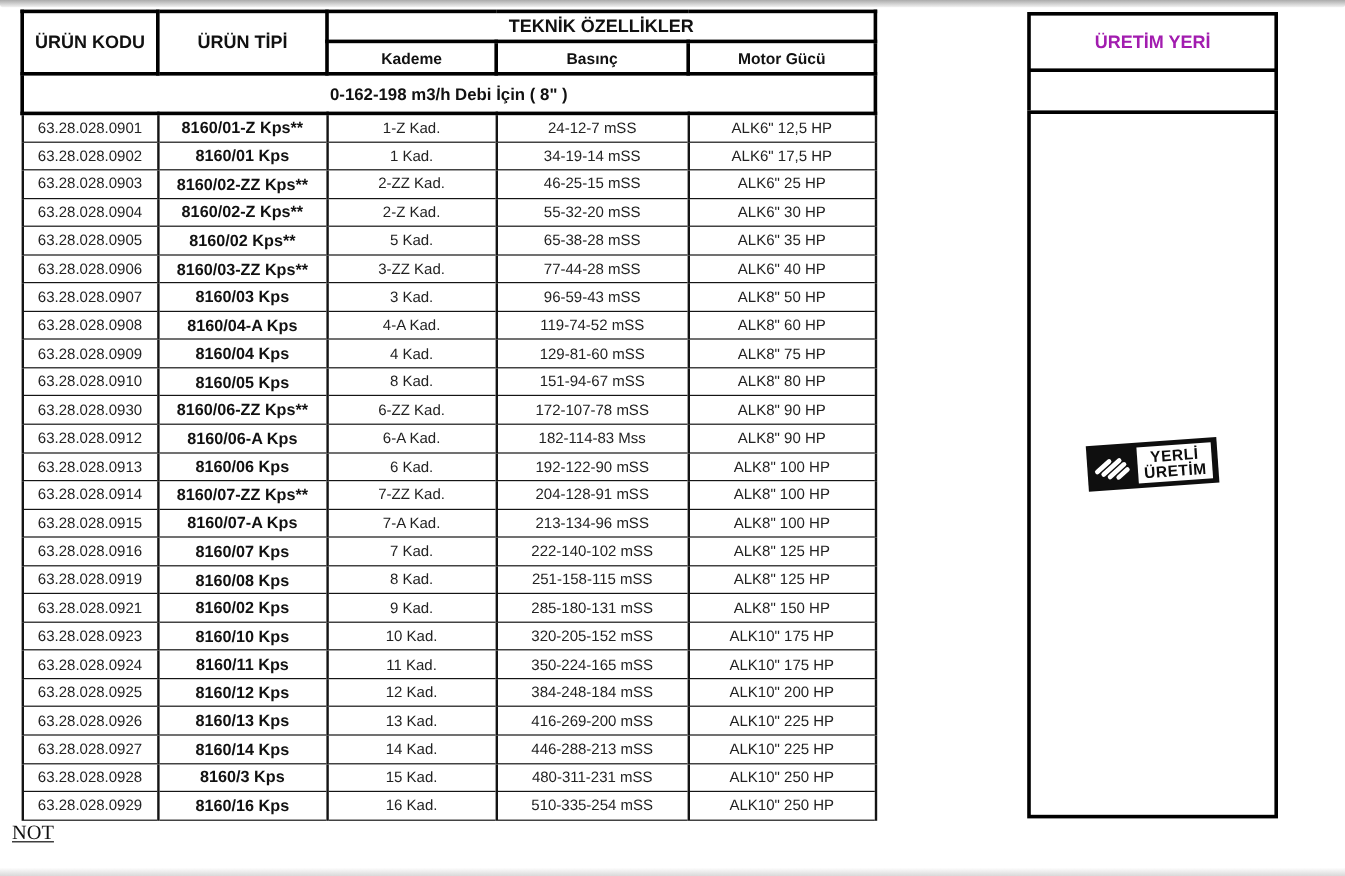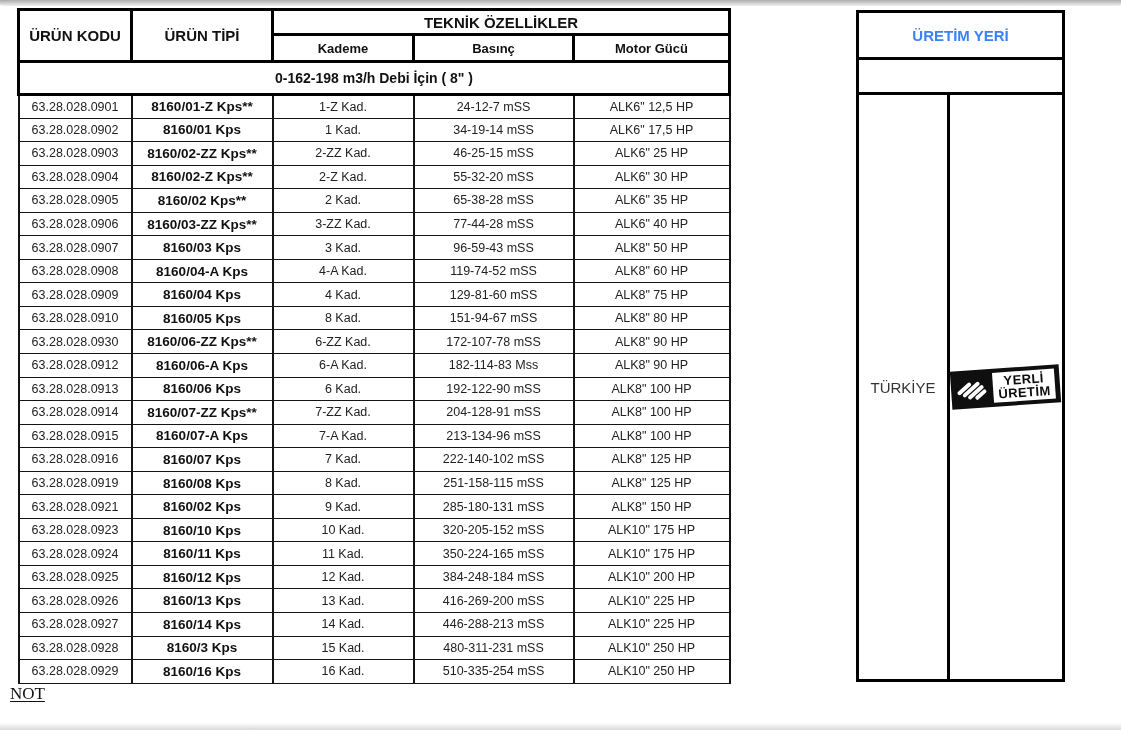--- a/index.html
+++ b/index.html
@@ -21,21 +21,21 @@
   tr.band-row{height:33px;padding-left:16px;}
   td.band-cell{border:3px solid #000;font-weight:bold;font-size:14px;color:#111;}
   tr.data-row{height:23.56px;margin-left:43px;}
   tr.data-row td{border:1px solid #141414;border-left-width:2px;border-right-width:2px;
     font-size:12.5px;color:#222;}
   tr.data-row td.cell-type{font-weight:bold;font-size:13.5px;color:#111;}
 
   
   .prod-header{position:absolute;left:856px;top:10px;width:209px;height:50px;
     box-sizing:border-box;border:3px solid #000;display:flex;align-items:center;justify-content:center;
-    font-weight:bold;font-size:15px;color:#3b82f6;}
+    font-weight:bold;font-size:15px;color:#a21caf;}
   .prod-gap{position:absolute;left:856px;top:60px;width:209px;height:32px;
     box-sizing:border-box;border-left:3px solid #000;border-right:3px solid #000;}
   .prod-body{position:absolute;left:856px;top:92px;width:209px;height:590px;
     box-sizing:border-box;border:3px solid #000;display:flex;}
   .prod-country{width:88px;border-right:3px solid #000;display:flex;
     align-items:center;justify-content:center;font-size:15px;color:#333;}
   .prod-badge-col{flex:1;display:flex;align-items:center;justify-content:center;}
 
   
   .badge{transform:rotate(-4deg);background:#0f0f0f;display:inline-flex;align-items:center;
@@ -106,21 +106,21 @@
     <td class="cell-code">63.28.028.0904</td>
     <td class="cell-type">8160/02-Z Kps**</td>
     <td class="cell-stage">2-Z Kad.</td>
     <td class="cell-press">55-32-20 mSS</td>
     <td class="cell-motor">ALK6" 30 HP</td>
   </tr>
 
   <tr class="data-row">
     <td class="cell-code">63.28.028.0905</td>
     <td class="cell-type">8160/02 Kps**</td>
-    <td class="cell-stage">2 Kad.</td>
+    <td class="cell-stage">5 Kad.</td>
     <td class="cell-press">65-38-28 mSS</td>
     <td class="cell-motor">ALK6" 35 HP</td>
   </tr>
 
   <tr class="data-row">
     <td class="cell-code">63.28.028.0906</td>
     <td class="cell-type">8160/03-ZZ Kps**</td>
     <td class="cell-stage">3-ZZ Kad.</td>
     <td class="cell-press">77-44-28 mSS</td>
     <td class="cell-motor">ALK6" 40 HP</td>
@@ -276,21 +276,20 @@
     <td class="cell-stage">16 Kad.</td>
     <td class="cell-press">510-335-254 mSS</td>
     <td class="cell-motor">ALK10" 250 HP</td>
   </tr>
 </tbody>
 </table>
 
 <div class="prod-header">ÜRETİM YERİ</div>
 <div class="prod-gap"></div>
 <div class="prod-body">
-  <div class="prod-country">TÜRKİYE</div>
   <div class="prod-badge-col">
     <div class="badge">
       <span class="badge-hand">
         <svg viewBox="0 0 40 28" width="34" height="27" aria-hidden="true">
           <g transform="rotate(-38 20 14)" fill="#ffffff">
             <rect x="3" y="4" width="20" height="4.6" rx="2.3"></rect>
             <rect x="6" y="10" width="25" height="4.6" rx="2.3"></rect>
             <rect x="9" y="16" width="23" height="4.6" rx="2.3"></rect>
             <rect x="15" y="22" width="16" height="4.6" rx="2.3"></rect>
           </g>

